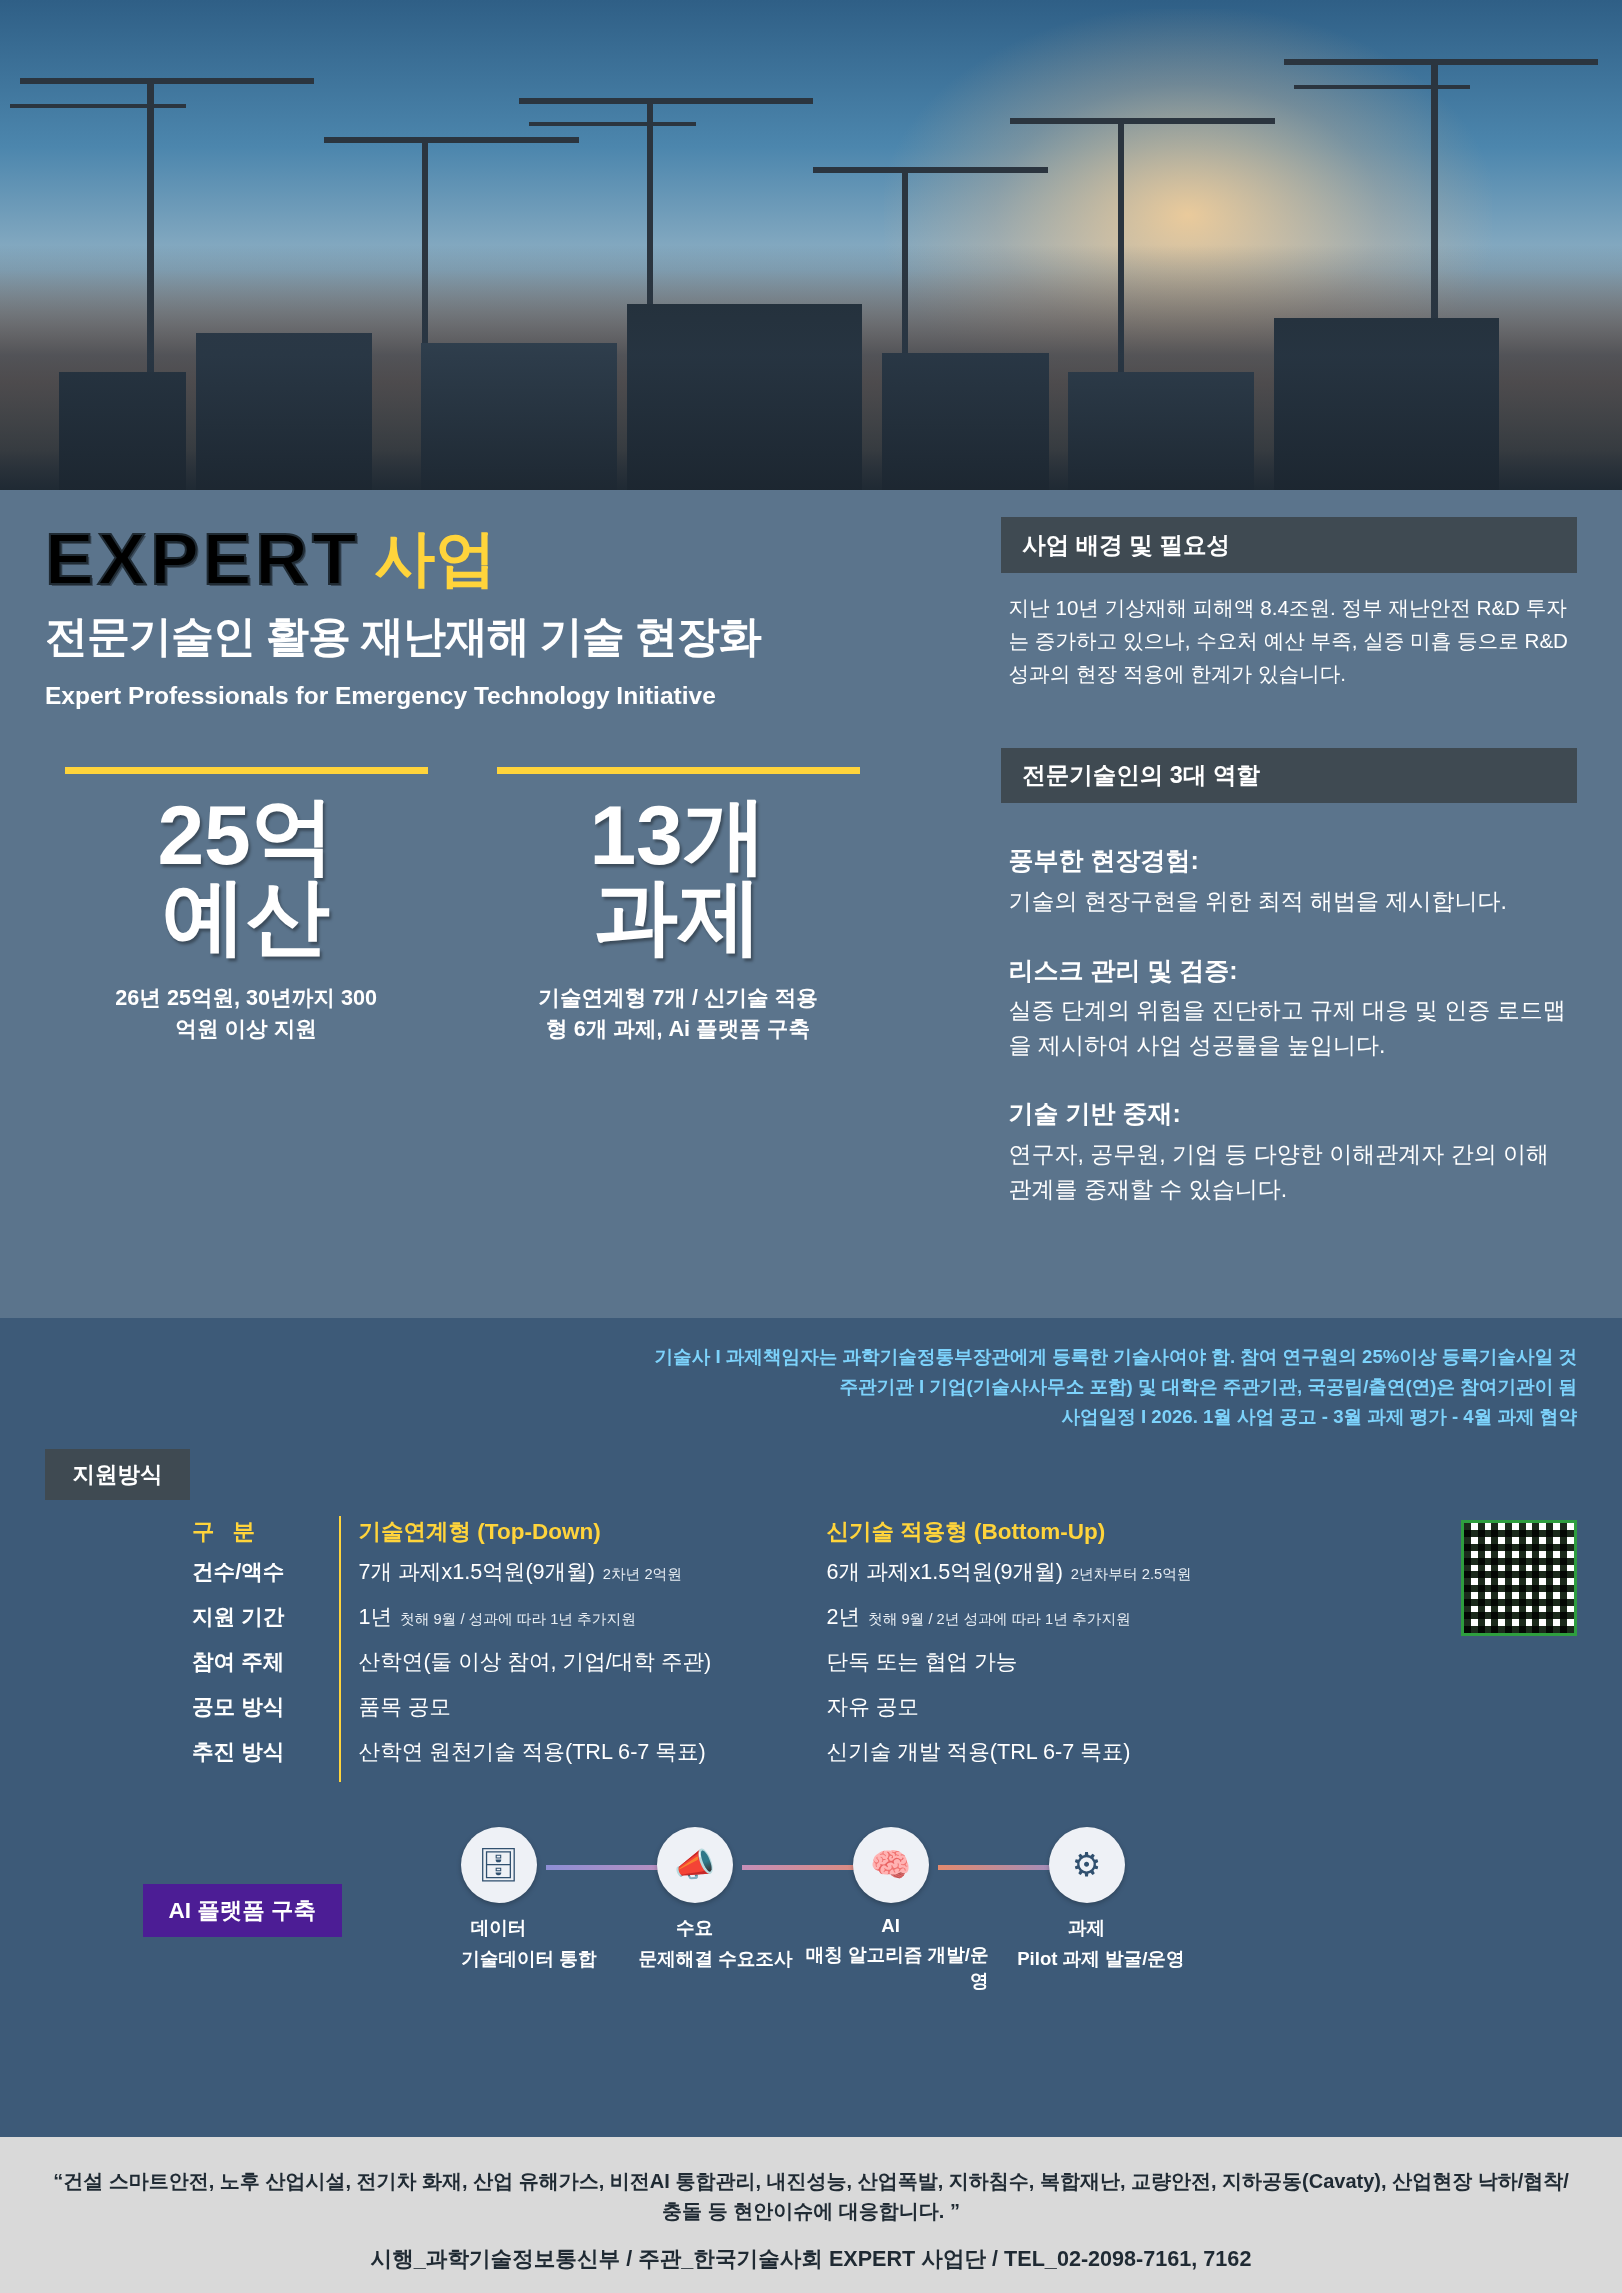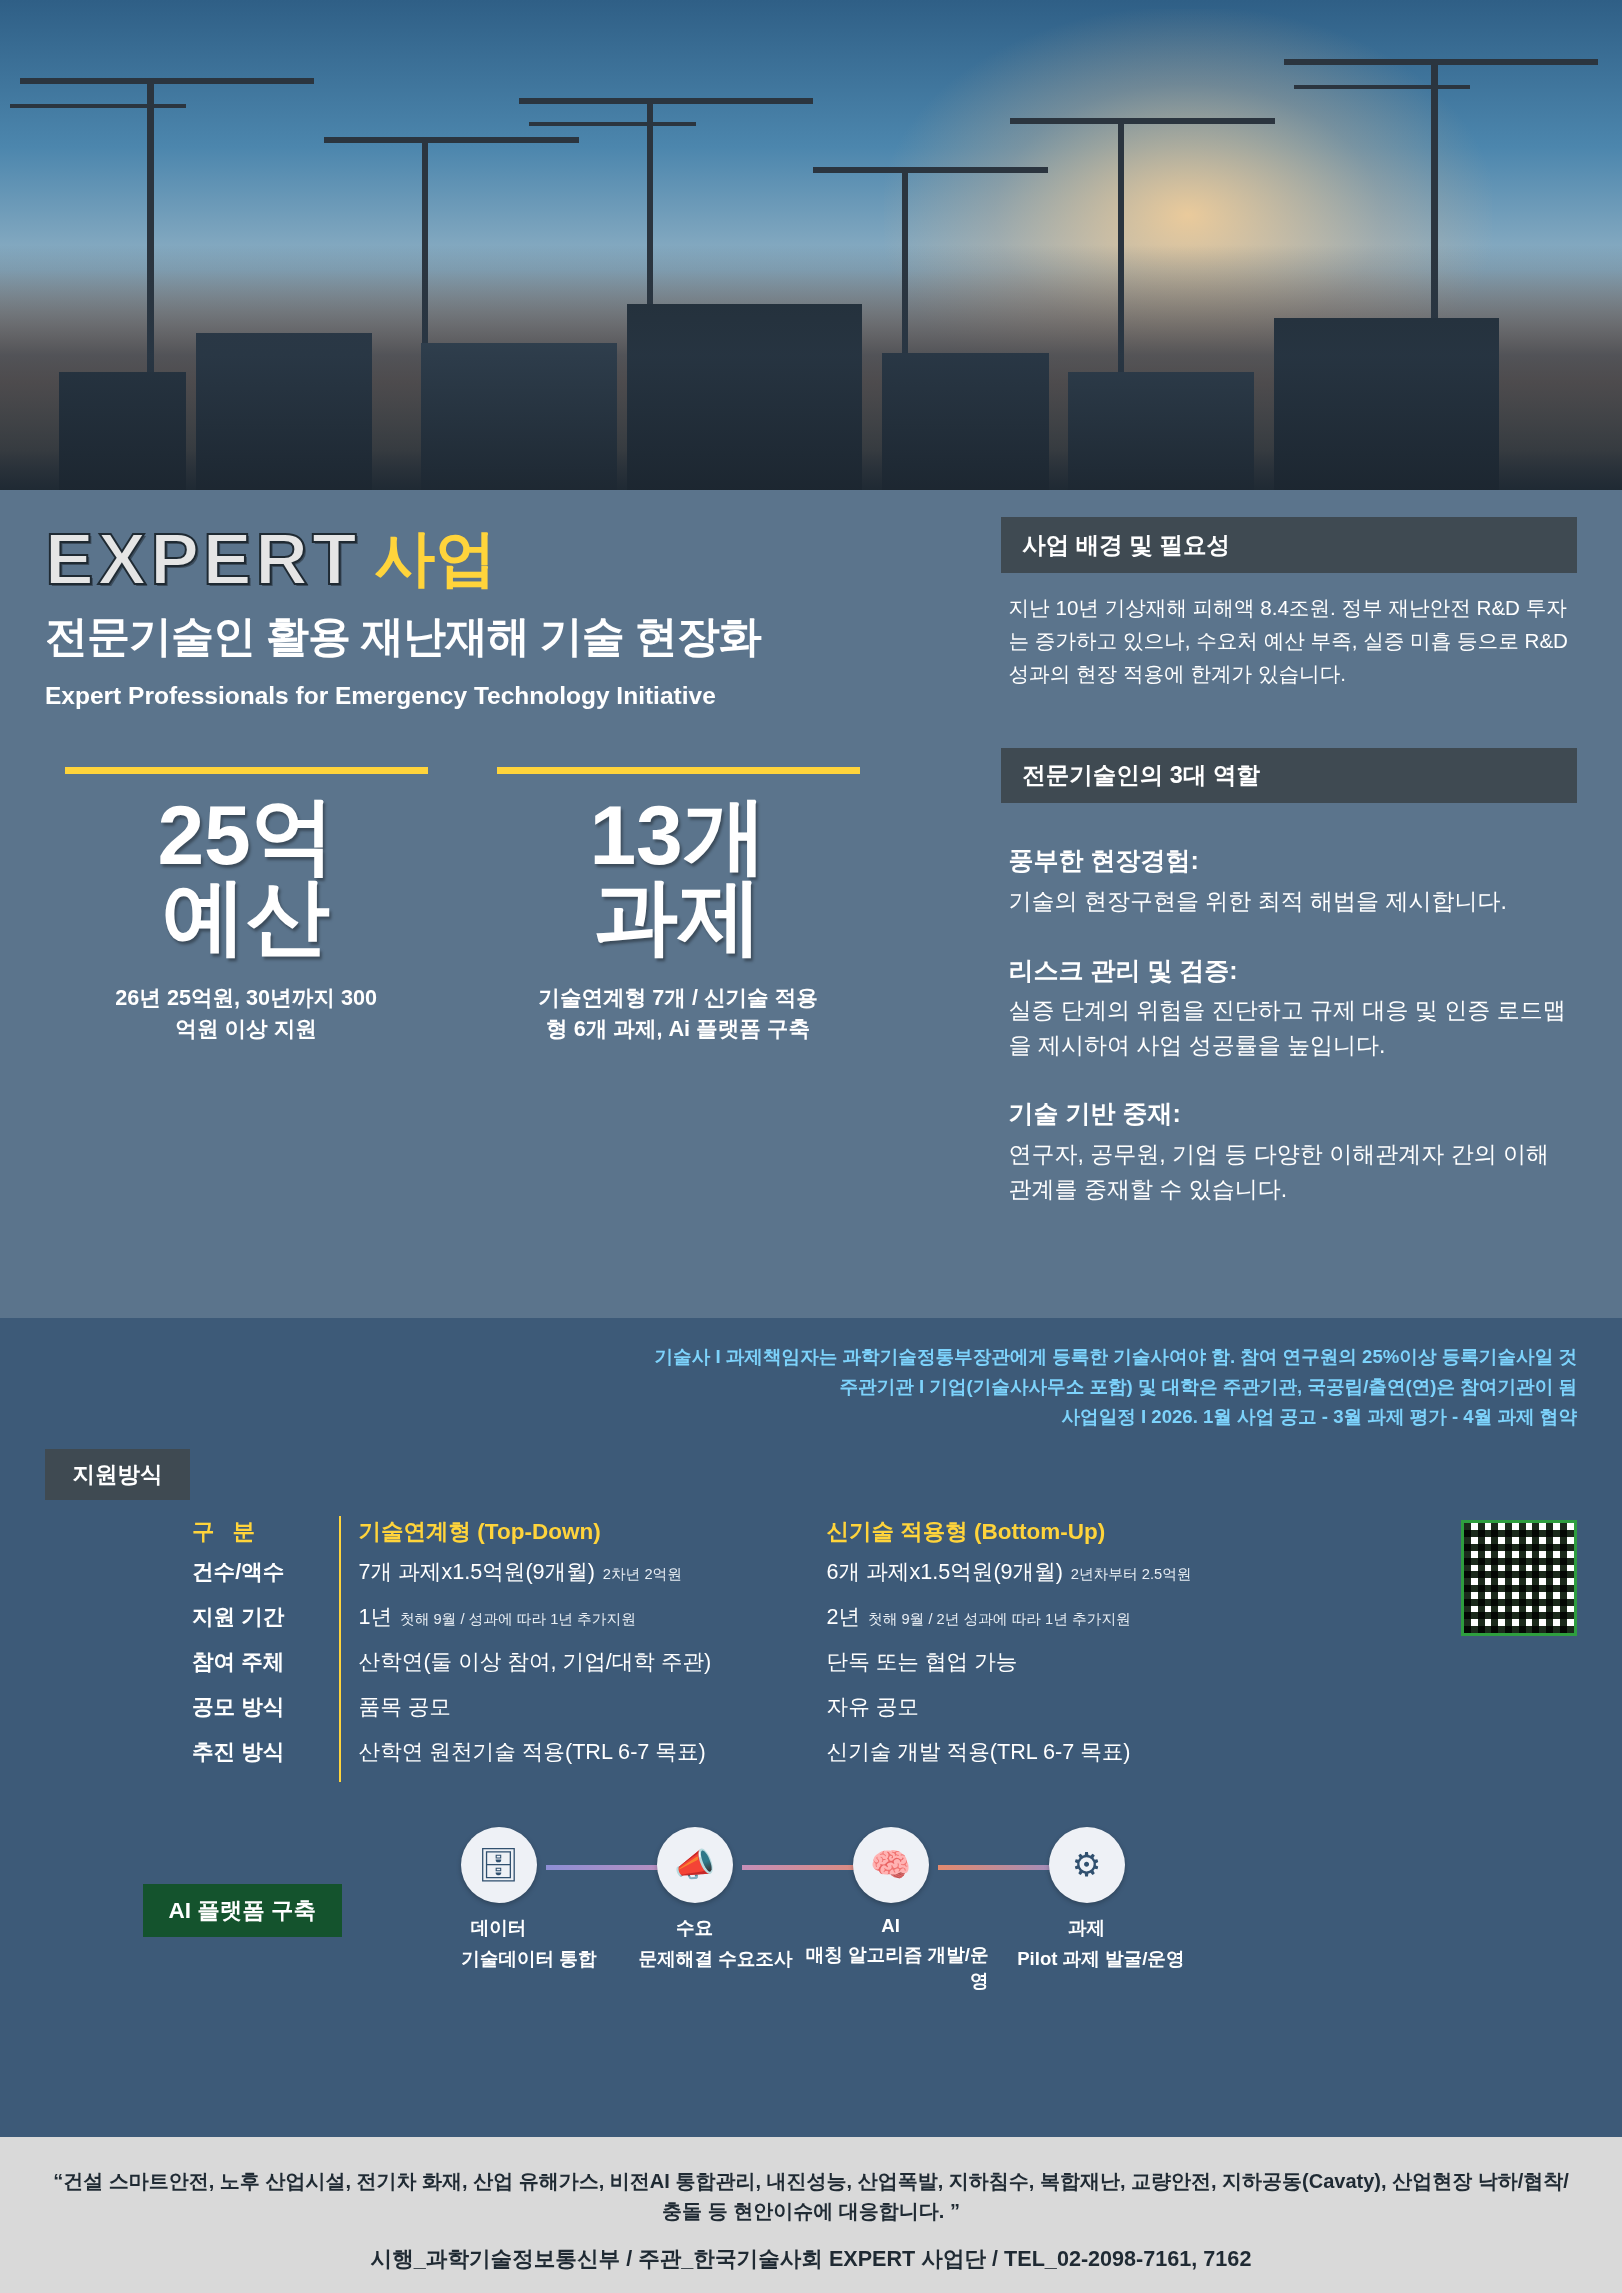--- a/index.html
+++ b/index.html
@@ -65,21 +65,21 @@
     background: #5b748c;
     height: 828px;
   }
   .left-col { width: 62%; padding-right: 19.6px; }
   .right-col { width: 38%; padding-left: 5.9px; }
 
   .brand-expert {
     font-size: 73px;
     font-weight: bold;
     letter-spacing: 3.9px;
-    color: #e5e5e5;
+    color: #000000;
     -webkit-text-stroke: 2px #1f2a33;
     text-shadow: 2px 2px 0 rgba(0,0,0,0.35);
     display: inline-block;
   }
   .brand-sub-k {
     font-size: 61px;
     font-weight: bold;
     color: #ffd43b;
     margin-left: 13.7px;
     display: inline-block;
@@ -206,21 +206,21 @@
     border: 3.9px solid #2e9e3f;
   }
 
   
   .ai-row {
     display: flex;
     align-items: center;
     margin-top: 45px;
   }
   .ai-head {
-    background: #14532d; color: #fff; font-weight: bold;
+    background: #4c1d95; color: #fff; font-weight: bold;
     font-size: 22.5px; padding: 10.8px 25.5px; margin-left: 98px;
     white-space: nowrap;
   }
   .flow {
     display: flex; align-items: flex-start; margin-left: 59px; position: relative; flex: 1;
   }
   .node { width: 196px; text-align: center; position: relative; }
   .node .circle {
     width: 76px; height: 76px; border-radius: 50%;
     background: #eef1f6; margin: 0 auto;

